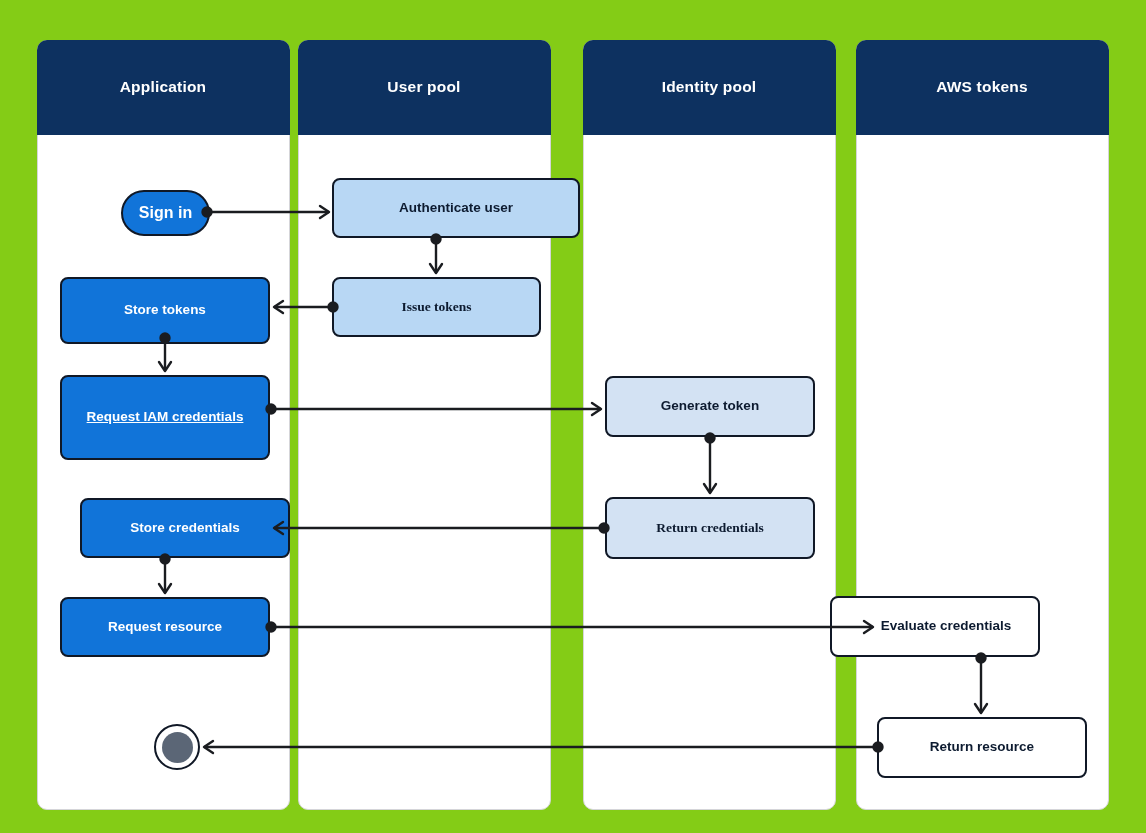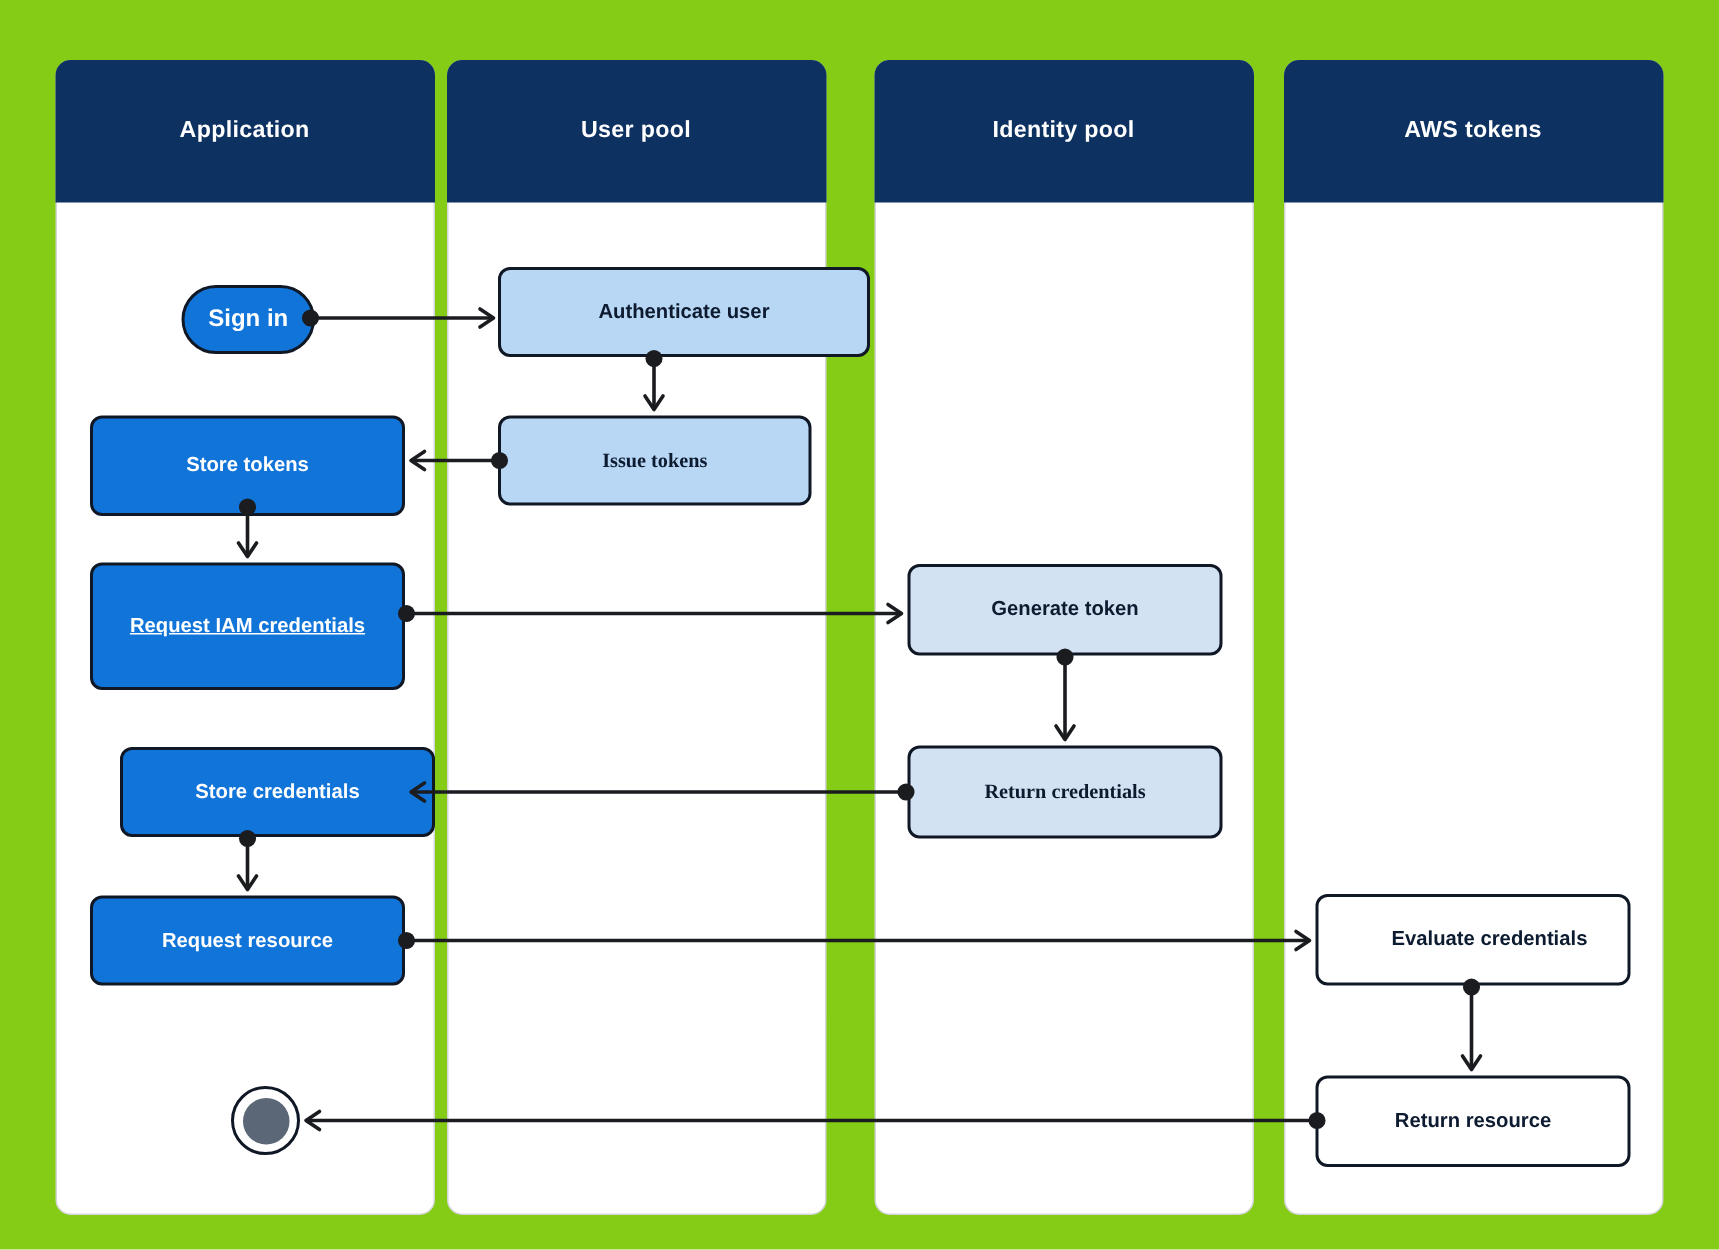--- a/index.html
+++ b/index.html
@@ -85,21 +85,21 @@
   
   .n-signin       { left: 121px; top: 190px; width: 89px;  height: 46px; }
   .n-auth         { left: 332px; top: 178px; width: 248px; height: 60px; }
   .n-storetok     { left: 60px;  top: 277px; width: 210px; height: 67px; }
   .n-issuetok     { left: 332px; top: 277px; width: 209px; height: 60px; font-family: Liberation Serif, serif; }
   .n-reqiam       { left: 60px;  top: 375px; width: 210px; height: 85px; text-decoration: underline; }
   .n-gentoken     { left: 605px; top: 376px; width: 210px; height: 61px; }
   .n-storecred    { left: 60px;  top: 498px; width: 210px; height: 60px; margin-left: 20px; }
   .n-retcred      { left: 605px; top: 497px; width: 210px; height: 62px; font-family: Liberation Serif, serif; }
   .n-reqres       { left: 60px;  top: 597px; width: 210px; height: 60px; }
-  .n-evalcred     { left: 877px; top: 596px; width: 210px; height: 61px; padding-left: 32px; }
+  .n-evalcred     { left: 830px; top: 596px; width: 210px; height: 61px; padding-left: 32px; }
   .n-retres       { left: 877px; top: 717px; width: 210px; height: 61px; }
   
   .end-node {
     position: absolute;
     left: 154px;
     top: 724px;
     width: 46px;
     height: 46px;
     border: 2.5px solid var(--box-border, #101826);
     border-radius: 50%;

